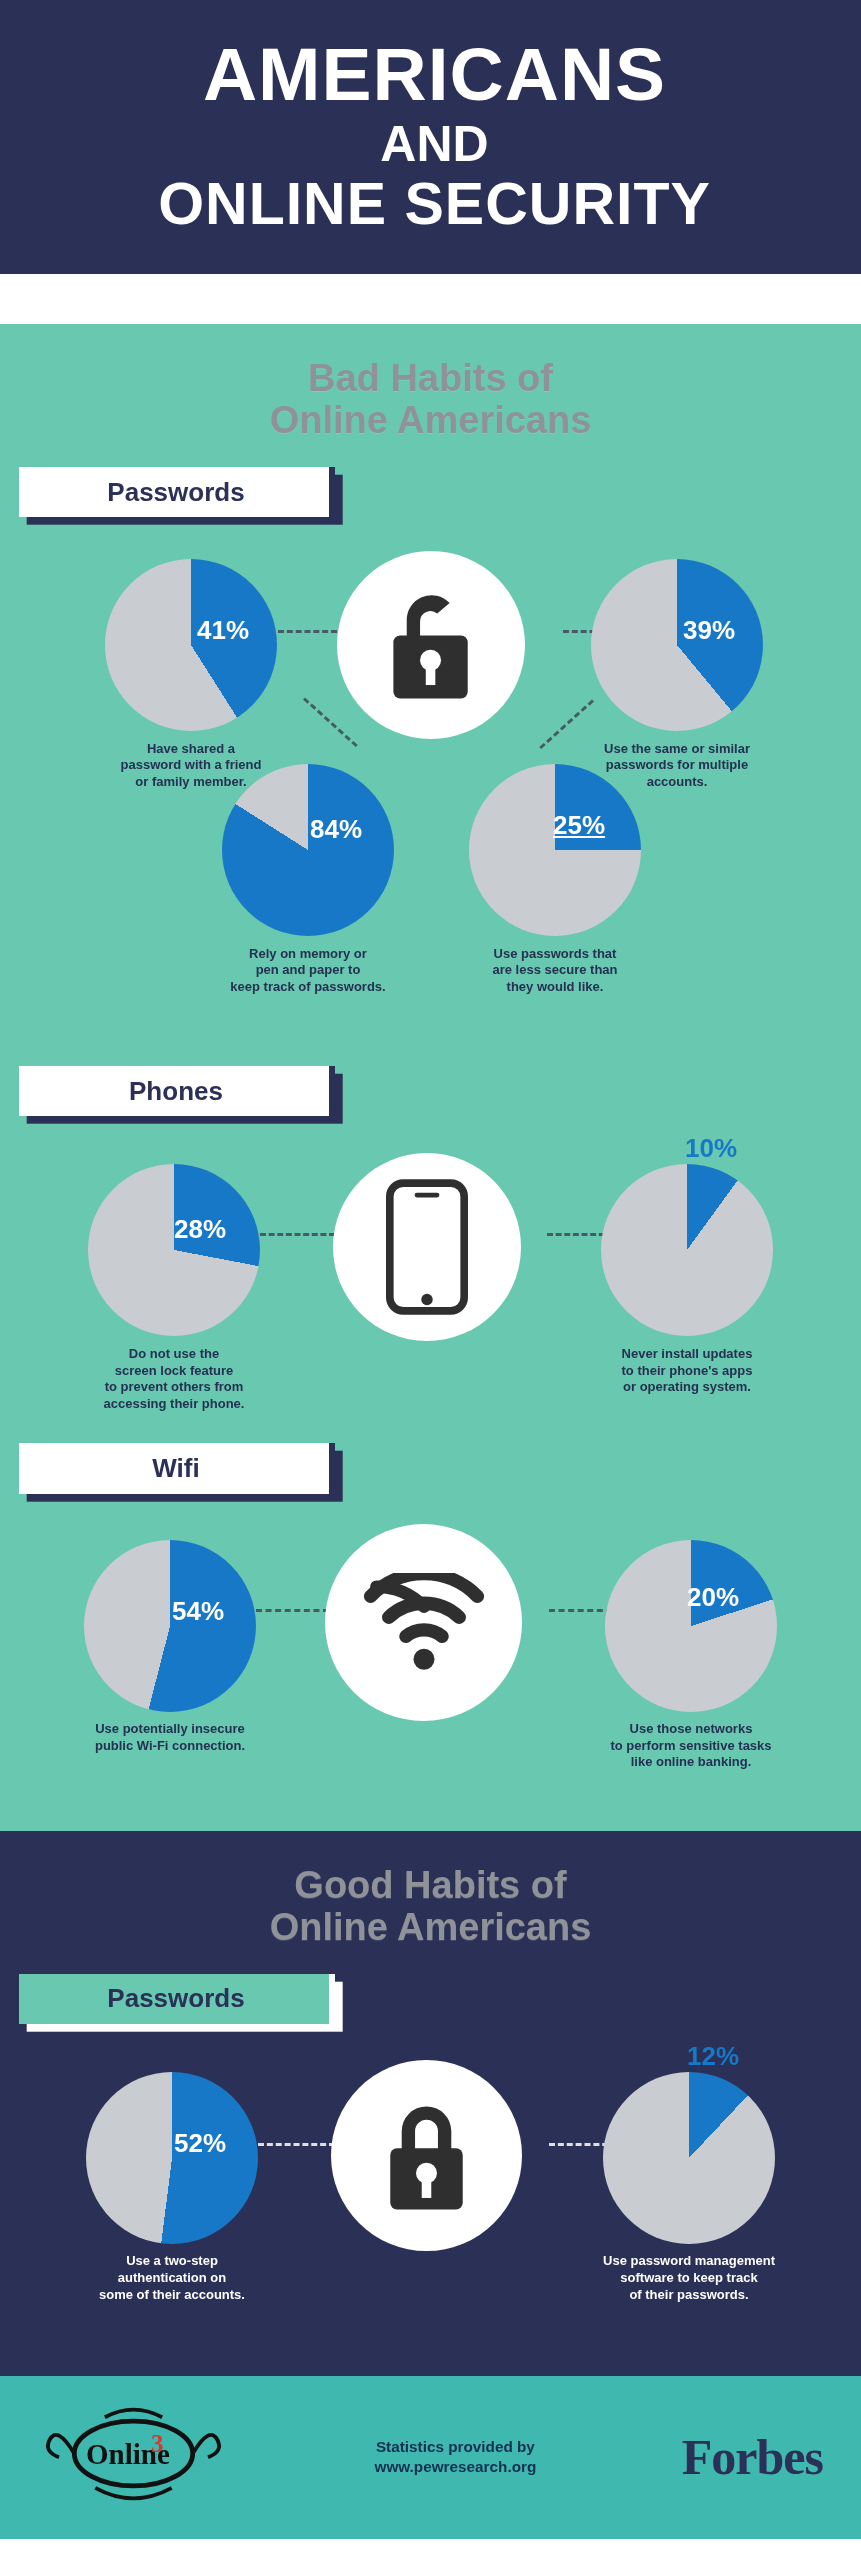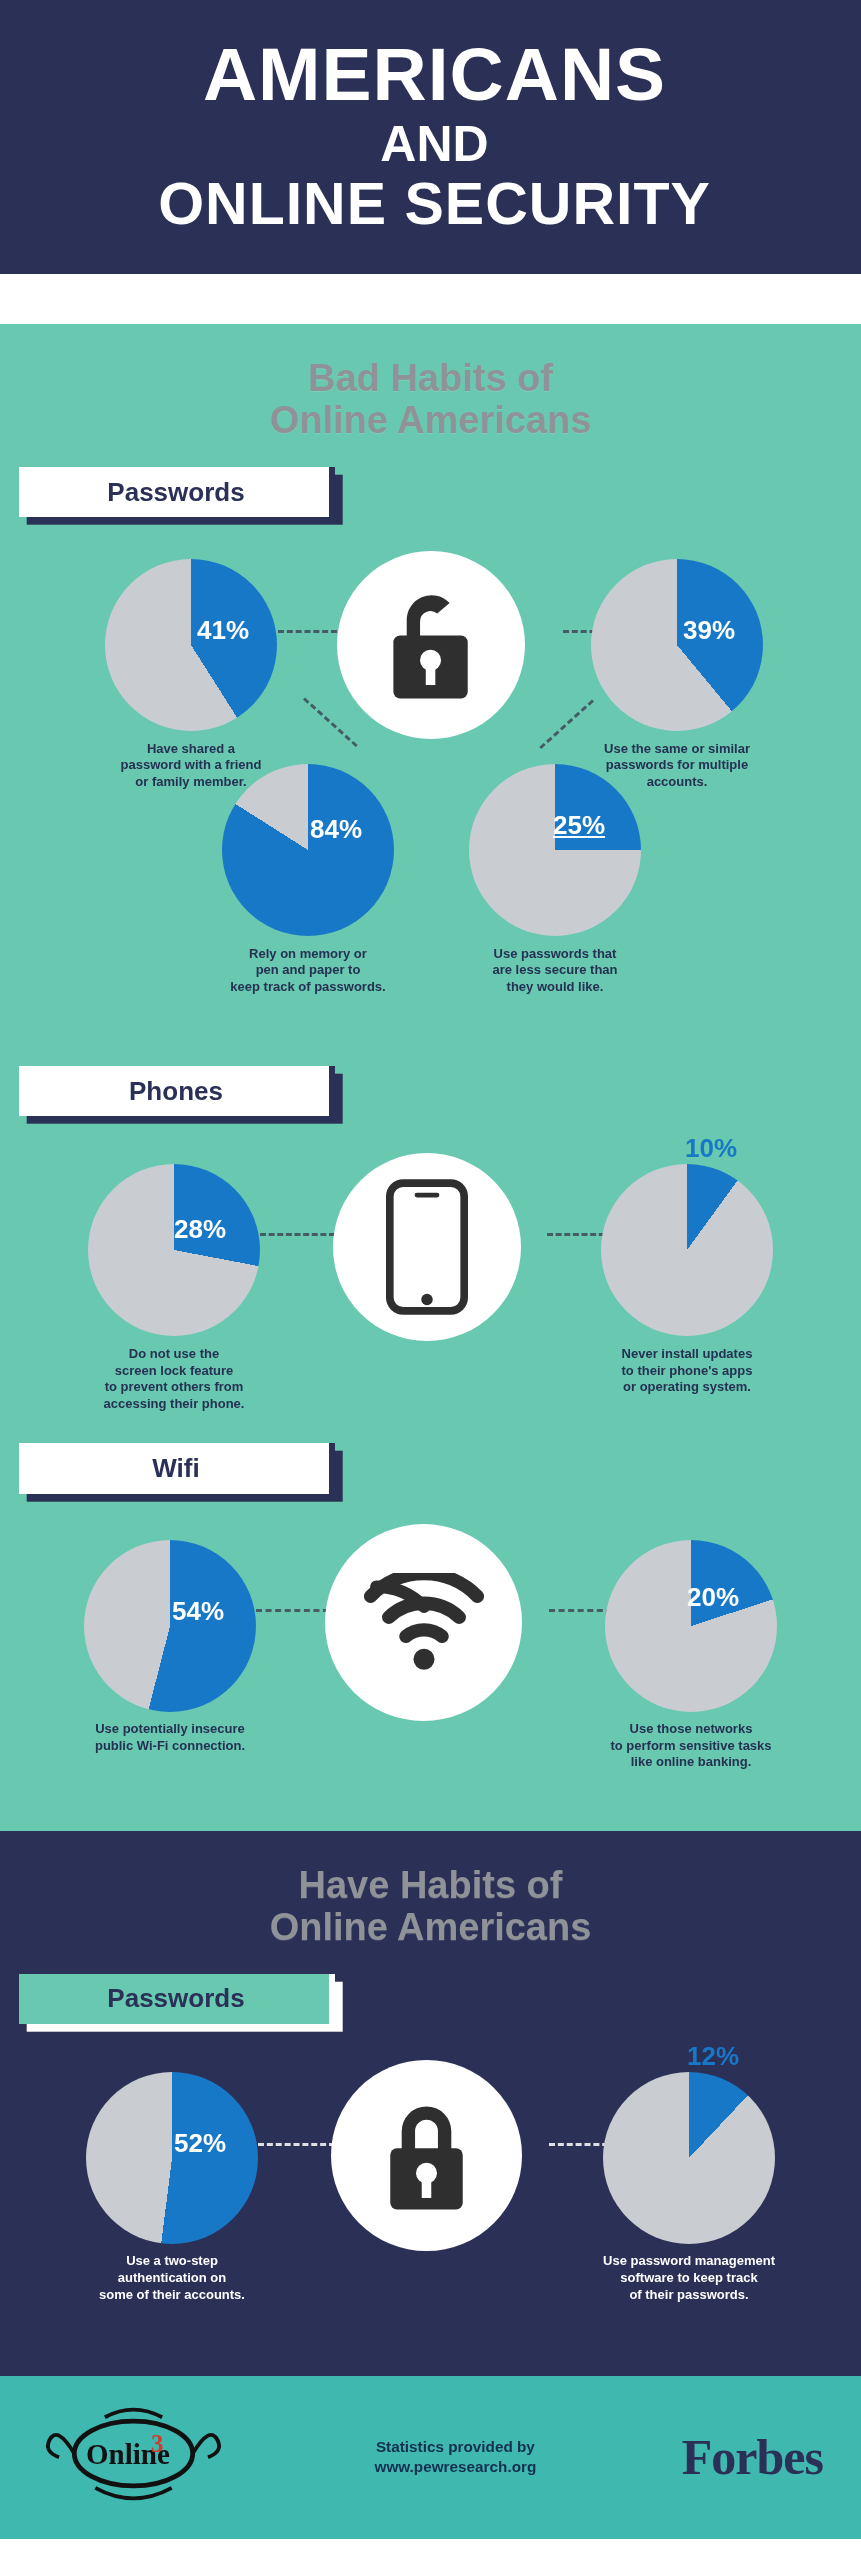--- a/index.html
+++ b/index.html
@@ -304,21 +304,21 @@
         </div>
         <div class="cap" style="white-space:pre-line;">Use those networks
 to perform sensitive tasks
 like online banking.</div>
       </div>
     </div>
   </div>
 
   <div class="good">
     <div class="section-title">
-      <div>Have Habits of</div>
+      <div>Good Habits of</div>
       <div>Online Americans</div>
     </div>
 
     <div class="tab-wrap">
       <span class="tab dark">Passwords</span>
     </div>
 
     <div class="rowbox" style="height:287px;margin-top:23px;">
       <div class="dash abs" style="left:258px;top:96px;width:77px;"></div>
       <div class="dash abs" style="left:549px;top:96px;width:77px;"></div>

